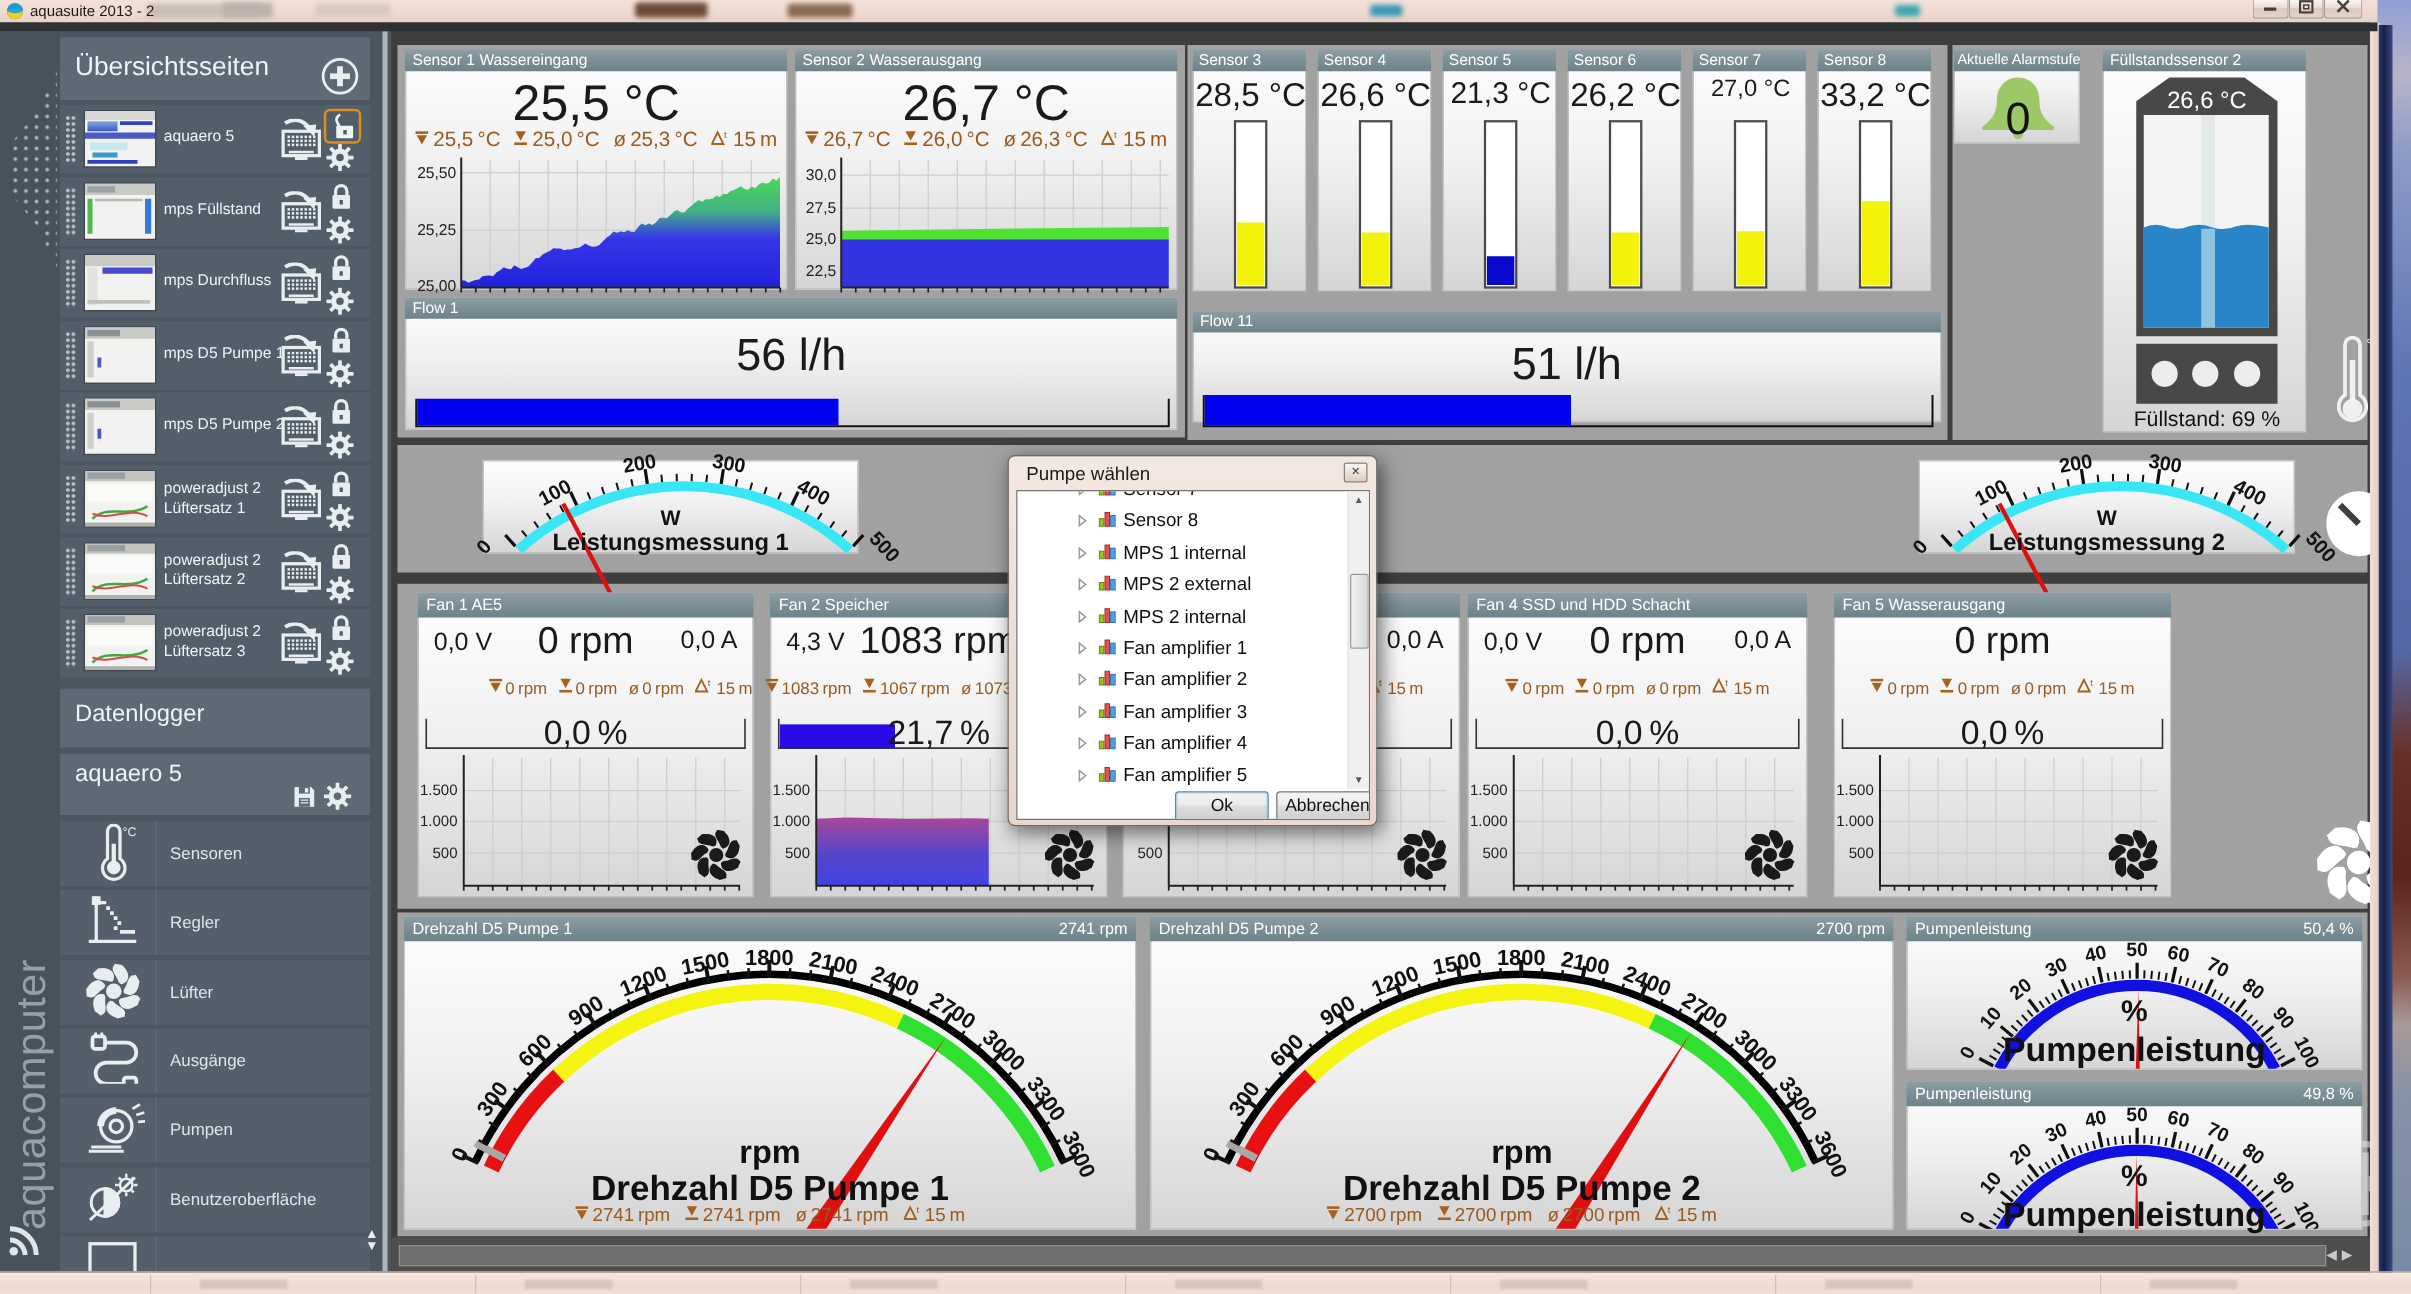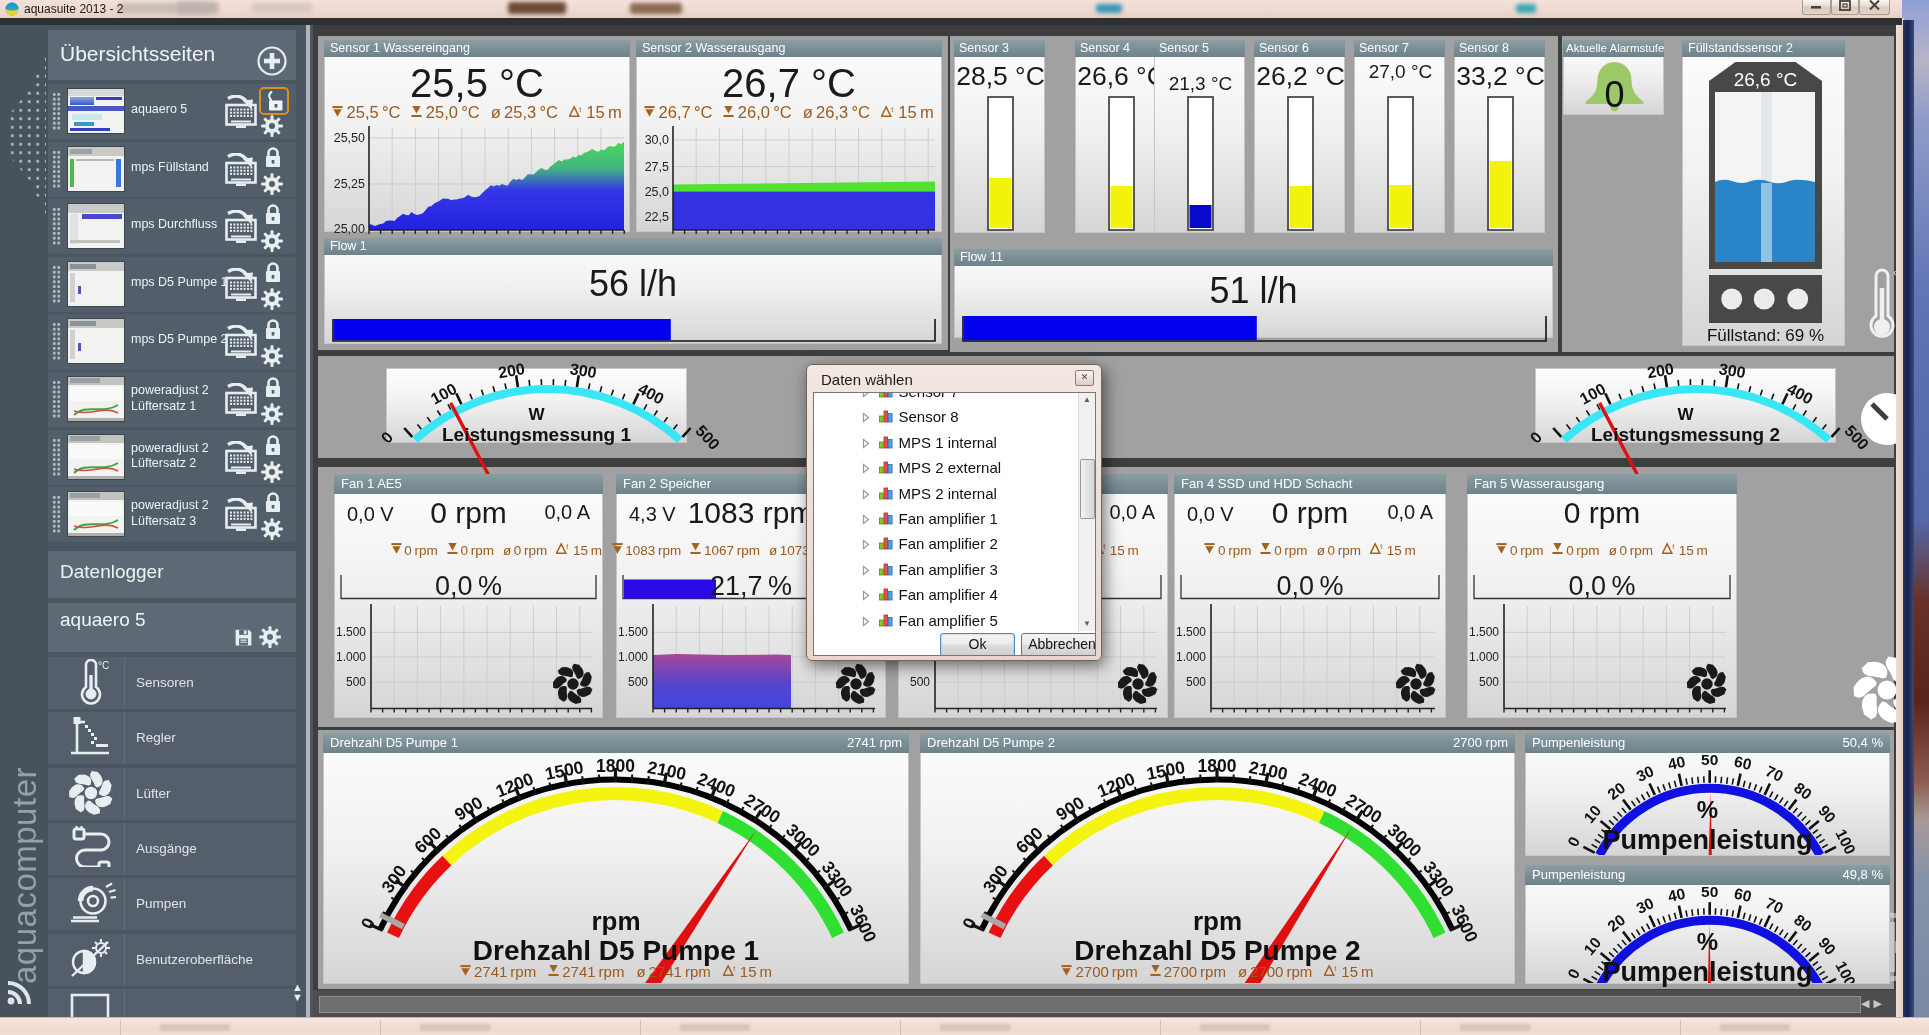--- a/index.html
+++ b/index.html
@@ -868,31 +868,31 @@
       </svg>
     </div>
     <div class="panel" style="left:641px;top:15px;width:91px;height:193px">
       <div class="ph" style="padding:0 5px">Sensor 3</div>
       <div class="ab ctr" style="left:-4px;top:20px;width:99px;font-size:26.5px;color:#1a1a1a;white-space:nowrap">28,5 °C</div>
       <svg width="91" height="193" style="position:absolute;left:0;top:0">
         <rect x="33" y="56" width="25" height="133" fill="#fff" stroke="#4a4a4a" stroke-width="1.8"></rect>
         <rect x="34.5" y="137" width="22" height="50" fill="#f2f20a"></rect>
       </svg>
     </div>
-    <div class="panel" style="left:762px;top:15px;width:91px;height:193px">
+    <div class="panel" style="left:741px;top:15px;width:91px;height:193px">
       <div class="ph" style="padding:0 5px">Sensor 4</div>
       <div class="ab ctr" style="left:-4px;top:20px;width:99px;font-size:26.5px;color:#1a1a1a;white-space:nowrap">26,6 °C</div>
       <svg width="91" height="193" style="position:absolute;left:0;top:0">
         <rect x="33" y="56" width="25" height="133" fill="#fff" stroke="#4a4a4a" stroke-width="1.8"></rect>
         <rect x="34.5" y="145" width="22" height="42" fill="#f2f20a"></rect>
       </svg>
     </div>
     <div class="panel" style="left:841px;top:15px;width:91px;height:193px">
       <div class="ph" style="padding:0 5px">Sensor 5</div>
-      <div class="ab ctr" style="left:-4px;top:32px;width:99px;font-size:19px;color:#1a1a1a;white-space:nowrap">21,3 °C</div>
+      <div class="ab ctr" style="left:-4px;top:20px;width:99px;font-size:24px;color:#1a1a1a;white-space:nowrap">21,3 °C</div>
       <svg width="91" height="193" style="position:absolute;left:0;top:0">
         <rect x="33" y="56" width="25" height="133" fill="#fff" stroke="#4a4a4a" stroke-width="1.8"></rect>
         <rect x="34.5" y="164" width="22" height="23" fill="#0a0ace"></rect>
       </svg>
     </div>
     <div class="panel" style="left:941px;top:15px;width:91px;height:193px">
       <div class="ph" style="padding:0 5px">Sensor 6</div>
       <div class="ab ctr" style="left:-4px;top:20px;width:99px;font-size:26.5px;color:#1a1a1a;white-space:nowrap">26,2 °C</div>
       <svg width="91" height="193" style="position:absolute;left:0;top:0">
         <rect x="33" y="56" width="25" height="133" fill="#fff" stroke="#4a4a4a" stroke-width="1.8"></rect>
@@ -1754,21 +1754,21 @@
       </svg>
       <div class="ab ctr" style="left:0;top:62px;width:100%;font-size:24px;font-weight:bold;color:#111">%</div>
       <div class="ab ctr" style="left:0;top:91px;width:100%;font-size:27px;font-weight:bold;color:#111">Pumpenleistung</div>
     </div>
     <div class="ab" style="left:0;top:965px;width:1583px;height:27px;background:#4e4e4e">
 <div class="ab" style="left:6px;top:6px;width:1540px;height:15px;background:#6e6e6e;border:1px solid #8e8e8e"></div>
 <div class="ab" style="left:1548px;top:7px;color:#c8c8c8;font-size:11px;letter-spacing:4px">◀▶</div>
     </div>
   </div>
 <div class="ab" style="left:806px;top:364px;width:294px;height:295px;background:linear-gradient(180deg,#f3e7e1,#e9d6cc);border:1px solid #6e655d;border-radius:6px;box-shadow:3px 5px 16px rgba(0,0,0,0.55)">
-<div class="ab" style="left:14px;top:6px;font-size:15px;color:#1a1a1a">Daten wählen</div>
+<div class="ab" style="left:14px;top:6px;font-size:15px;color:#1a1a1a">Pumpe wählen</div>
 <div class="ab" style="left:268px;top:5px;width:17px;height:14px;background:linear-gradient(180deg,#fbf6f2,#ddcdc2);border:1px solid #8a7f76;border-radius:2px;font-size:9px;text-align:center;line-height:13px;color:#444">✕</div>
 <div class="ab" style="left:6px;top:27px;width:281px;height:262px;background:#fff;border:1px solid #767676;overflow:hidden">
 <div style="position:absolute;left:48px;top:-14px;white-space:nowrap;font-size:15px;color:#111;line-height:25.4px">
         <div><svg width="8" height="11" viewBox="0 0 8 11" style="vertical-align:-1px">
             <polygon points="1.5,1.5 6.5,5.5 1.5,9.5" fill="none" stroke="#9a9a9a" stroke-width="1.2"></polygon>
           </svg>&nbsp;&nbsp;<svg width="16" height="16" viewBox="0 0 16 16" style="vertical-align:-2px">
 <rect x="1.5" y="8" width="3.6" height="6" fill="#8cc820" stroke="#5a8a10" stroke-width="0.8"></rect>
 <rect x="6" y="3" width="3.6" height="11" fill="#e85050" stroke="#a03030" stroke-width="0.8"></rect>
 <rect x="10.5" y="5.5" width="3.6" height="8.5" fill="#50a0e8" stroke="#3070b0" stroke-width="0.8"></rect>
           </svg>&nbsp;Sensor 7</div>

